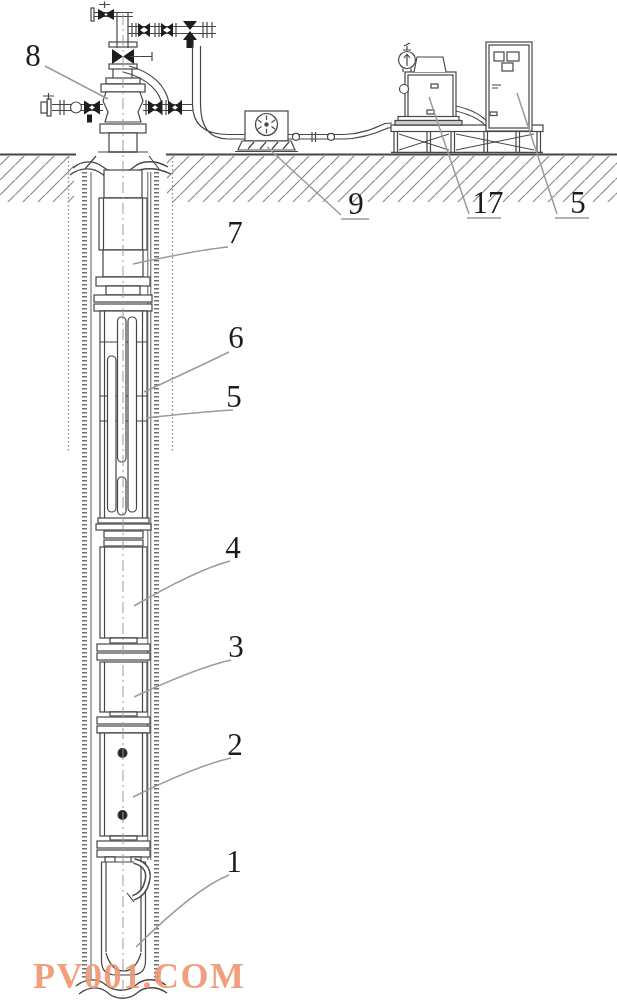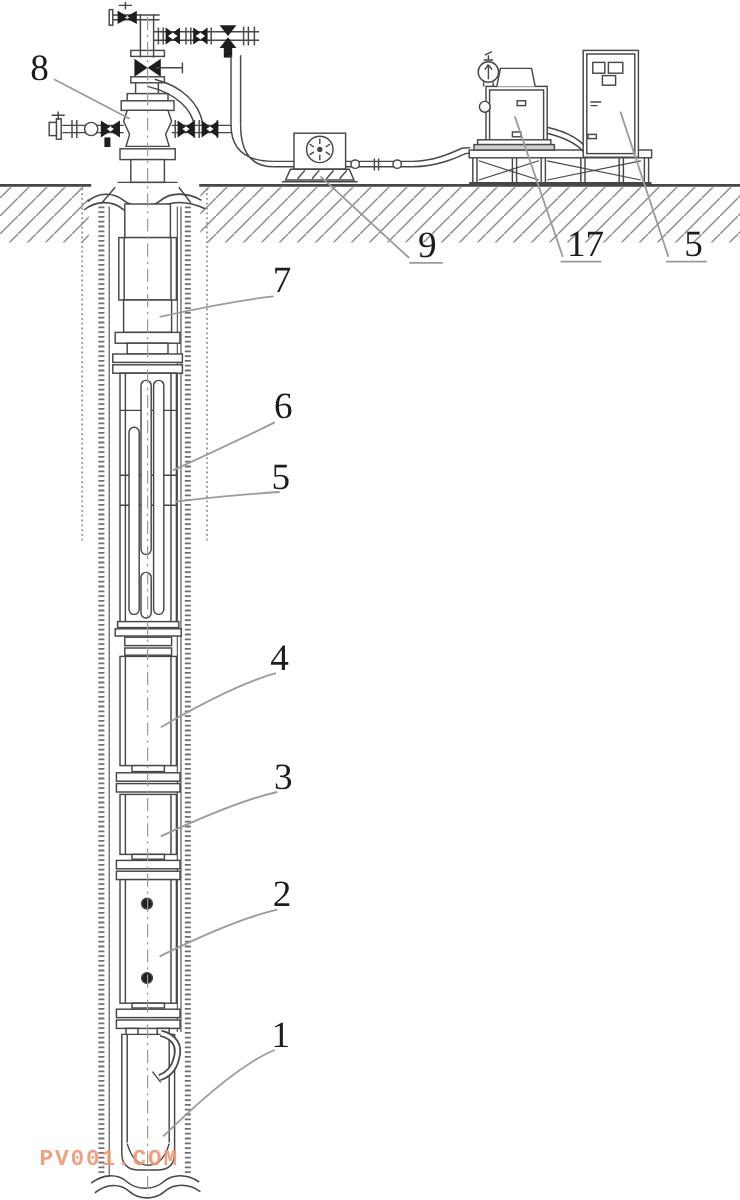--- a/index.html
+++ b/index.html
@@ -8,22 +8,22 @@
     overflow:hidden;font-family:"Liberation Serif",serif;
   }
   #stage svg{position:absolute;left:0;top:0;}
   .lbl{
     position:absolute;transform:translate(-50%,-54%);
     font-family:"Liberation Serif",serif;font-size:31px;color:#1c1c1c;
     line-height:1;letter-spacing:0;user-select:none;white-space:nowrap;
   }
   .watermark{
     position:absolute;left:33px;top:955px;
-    font-family:Liberation Mono, monospace;font-weight:bold;
-    font-size:19px;letter-spacing:1.5px;color:#ef9672;opacity:.9;
+    font-family:Liberation Serif, serif;font-weight:bold;
+    font-size:36px;letter-spacing:1.5px;color:#ef9672;opacity:.9;
     user-select:none;white-space:nowrap;text-align:center;
   }
 </style>
 </head>
 <body>
 
 <div id="stage">
 
 <svg width="617" height="1000" viewBox="0 0 617 1000">
   <defs>

